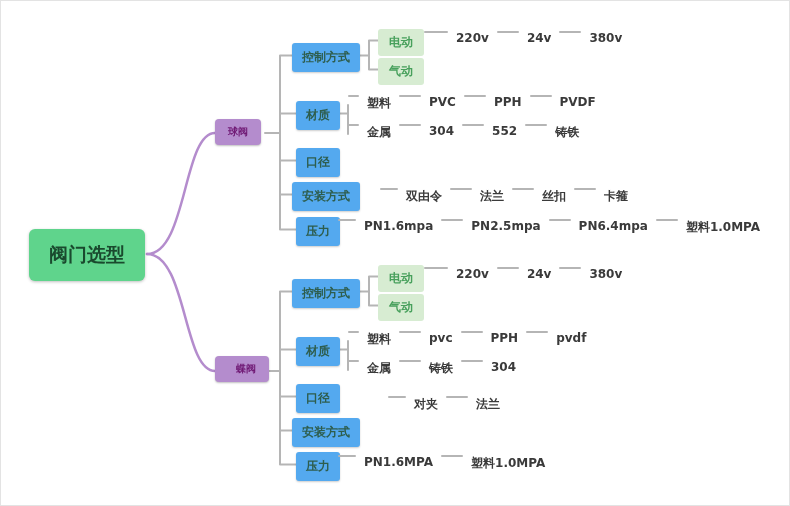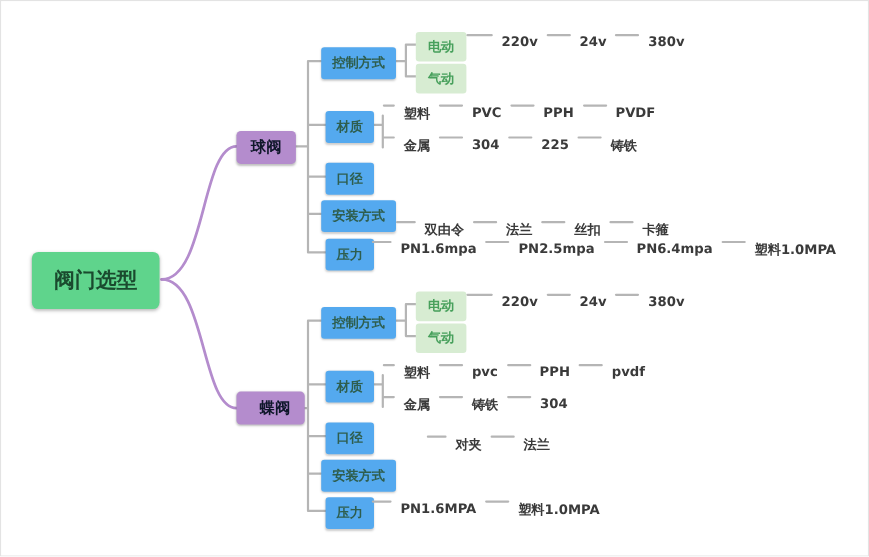--- a/index.html
+++ b/index.html
@@ -8,21 +8,21 @@
     border:1px solid #e3e3e3;box-sizing:border-box;overflow:hidden;
     font-family:"DejaVu Sans","Liberation Sans",sans-serif;
   }
   svg.wires{position:absolute;left:0;top:0;pointer-events:none;}
   .node{position:absolute;white-space:nowrap;box-sizing:border-box;}
   .root{
     background:#5fd48c;color:#1a4a2e;font-size:19px;font-weight:bold;
     padding:13px 20px;border-radius:6px;box-shadow:0 1px 3px rgba(0,0,0,.25);
   }
   .branch{
-    background:#b48ccd;color:#0f172a;font-size:14px;font-weight:bold;
+    background:#b48ccd;color:#701a75;font-size:10px;font-weight:bold;
     padding:6px 13px;border-radius:4px;box-shadow:0 1px 2px rgba(0,0,0,.25);
   }
   .category{
     background:#54a9ef;color:#2e5e4e;font-size:12px;font-weight:bold;
     padding:6px 10px;border-radius:3px;box-shadow:0 1px 2px rgba(0,0,0,.2);text-align:right;
   }
   .option{
     background:#d7ecd2;color:#48a05c;font-size:12px;font-weight:bold;
     padding:5px 11px;border-radius:3px;
   }
@@ -84,26 +84,26 @@
     <i class="seg"></i>
     <span class="leaf">PVDF</span>
   </div>
 
   <div class="leafrow" style="left:347px;top:123px;">
     <i class="seg" style="width:11px"></i>
     <span class="leaf">金属</span>
     <i class="seg"></i>
     <span class="leaf">304</span>
     <i class="seg"></i>
-    <span class="leaf">225</span>
+    <span class="leaf">552</span>
     <i class="seg"></i>
     <span class="leaf">铸铁</span>
   </div>
 
-  <div class="leafrow" style="left:359px;top:200px;">
+  <div class="leafrow" style="left:359px;top:187px;padding-left:20px;">
     <i class="seg" style="width:18px"></i>
     <span class="leaf">双由令</span>
     <i class="seg"></i>
     <span class="leaf">法兰</span>
     <i class="seg"></i>
     <span class="leaf">丝扣</span>
     <i class="seg"></i>
     <span class="leaf">卡箍</span>
   </div>
 

